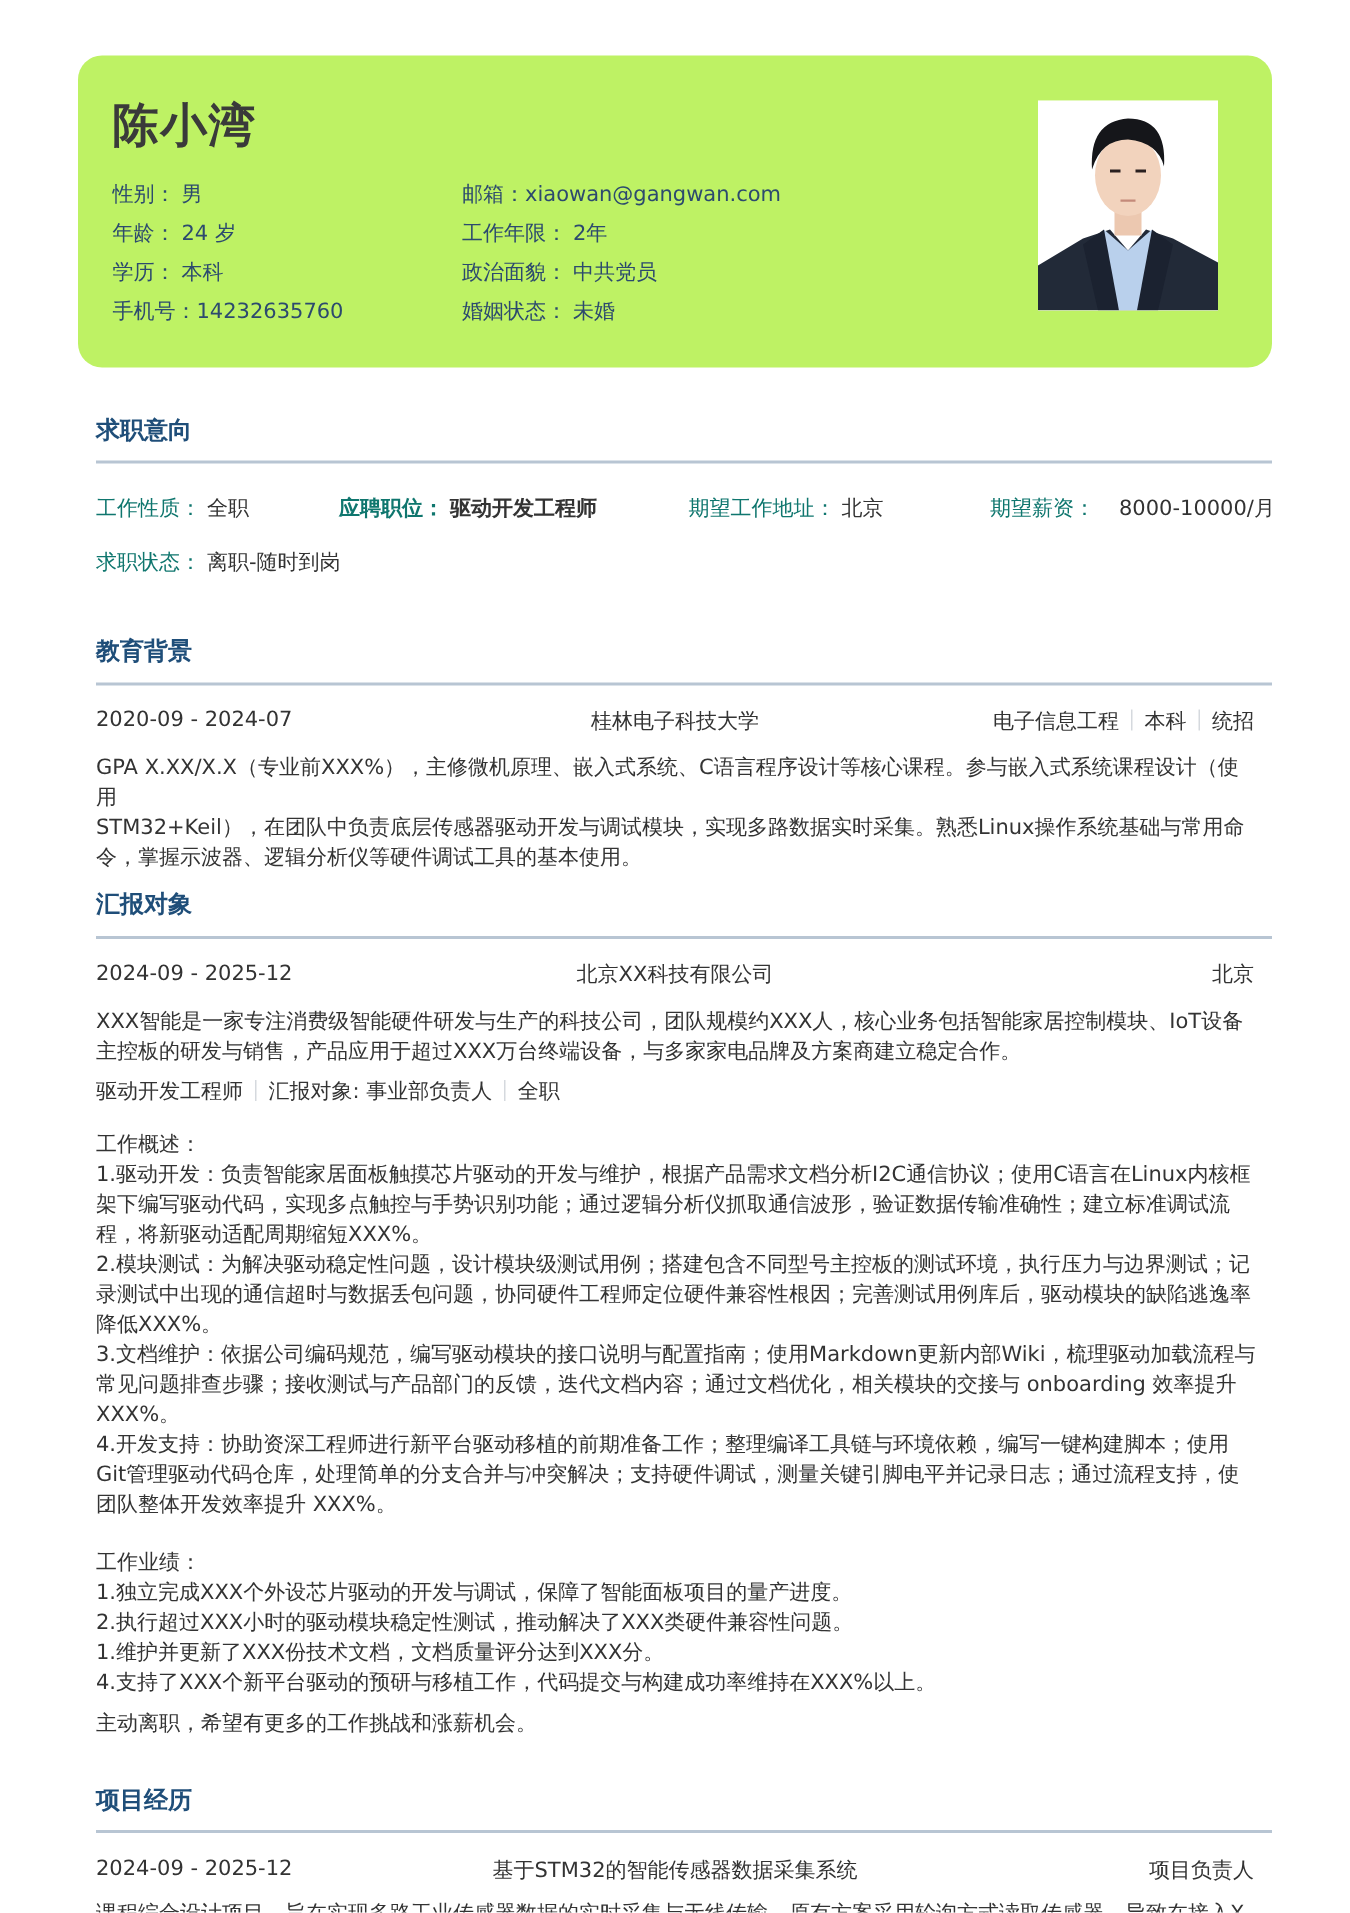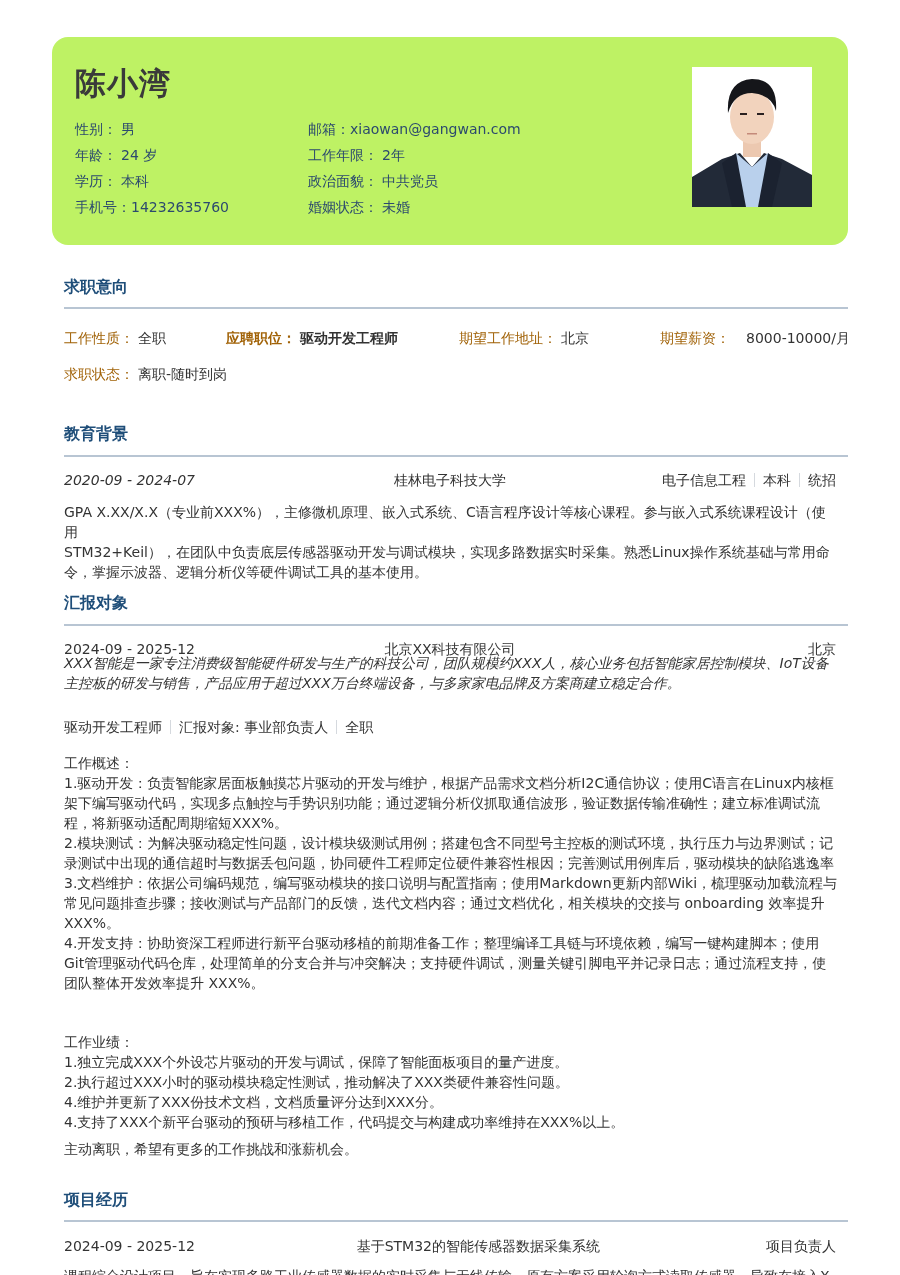--- a/index.html
+++ b/index.html
@@ -15,21 +15,21 @@
   .info-row .lbl { color: #2c4a6e; }
   .info-row .val { color: #2c4a6e; margin-left: 4px; }
   .photo {
     position: absolute; left: 640px; top: 30px; width: 120px; height: 140px; background: #ffffff; overflow: hidden;
   }
 
   .section-title { position: absolute; left: 64px; font-size: 16px; font-weight: bold; color: #1f4e79; }
   .divider { position: absolute; left: 64px; width: 784px; height: 2px; background: #b8c5d3; }
 
   .line { position: absolute; font-size: 14px; color: #333333; white-space: nowrap; }
-  .line .lbl { color: #a16207; margin-top: 28px; }
+  .line .lbl { color: #0f766e; margin-top: 28px; }
   .para { position: absolute; left: 64px; width: 774px; font-size: 14px; line-height: 20px; color: #333333; }
   .sep { display: inline-block; width: 1px; height: 14px; background: #d5d9de; margin: 0 8px; vertical-align: -2px; }
   .right { text-align: right; }
   .center { text-align: center; }
 </style>
 </head>
 <body>
 
 <div class="header-card">
   <div class="name">陈小湾</div>
@@ -100,73 +100,74 @@
 <div class="line" style="left:660px;top:330px;">
   <span class="lbl">期望薪资：</span><span style="margin-left:16px">8000-10000/月</span>
 </div>
 <div class="line" style="left:64px;top:366px;">
   <span class="lbl">求职状态：</span><span style="margin-left:4px">离职-随时到岗</span>
 </div>
 
 <div class="section-title" style="top:424px;">教育背景</div>
 <div class="divider" style="top:455px;"></div>
 
-<div class="line" style="left:64px;top:472px;font-style:italic;">2020-09 - 2024-07</div>
+<div class="line" style="left:64px;top:472px;">2020-09 - 2024-07</div>
 <div class="line center" style="left:300px;width:300px;top:472px;">桂林电子科技大学</div>
 <div class="line right" style="left:560px;width:276px;top:472px;">
   <span>电子信息工程</span><span class="sep"></span><span>本科</span><span class="sep"></span><span>统招</span>
 </div>
 
 <div class="para" style="top:502px;">
   <div>GPA X.XX/X.X（专业前XXX%），主修微机原理、嵌入式系统、C语言程序设计等核心课程。参与嵌入式系统课程设计（使用</div>
   <div>STM32+Keil），在团队中负责底层传感器驱动开发与调试模块，实现多路数据实时采集。熟悉Linux操作系统基础与常用命</div>
   <div>令，掌握示波器、逻辑分析仪等硬件调试工具的基本使用。</div>
 </div>
 
 <div class="section-title" style="top:593px;">汇报对象</div>
 <div class="divider" style="top:624px;"></div>
 
 <div class="line" style="left:64px;top:641px;">2024-09 - 2025-12</div>
 <div class="line center" style="left:300px;width:300px;top:641px;">北京XX科技有限公司</div>
 <div class="line right" style="left:700px;width:136px;top:641px;">北京</div>
 
-<div class="para" style="top:653px;font-style:italic;">
+<div class="para" style="top:671px;">
   <div>XXX智能是一家专注消费级智能硬件研发与生产的科技公司，团队规模约XXX人，核心业务包括智能家居控制模块、IoT设备</div>
   <div>主控板的研发与销售，产品应用于超过XXX万台终端设备，与多家家电品牌及方案商建立稳定合作。</div>
 </div>
 
 <div class="line" style="left:64px;top:719px;">
   <span>驱动开发工程师</span><span class="sep"></span><span>汇报对象: 事业部负责人</span><span class="sep"></span><span>全职</span>
 </div>
 
 <div class="para" style="top:753px;">
   <div>工作概述：</div>
   <div>1.驱动开发：负责智能家居面板触摸芯片驱动的开发与维护，根据产品需求文档分析I2C通信协议；使用C语言在Linux内核框</div>
   <div>架下编写驱动代码，实现多点触控与手势识别功能；通过逻辑分析仪抓取通信波形，验证数据传输准确性；建立标准调试流</div>
   <div>程，将新驱动适配周期缩短XXX%。</div>
   <div>2.模块测试：为解决驱动稳定性问题，设计模块级测试用例；搭建包含不同型号主控板的测试环境，执行压力与边界测试；记</div>
   <div>录测试中出现的通信超时与数据丢包问题，协同硬件工程师定位硬件兼容性根因；完善测试用例库后，驱动模块的缺陷逃逸率</div>
+  <div>降低XXX%。</div>
   <div>3.文档维护：依据公司编码规范，编写驱动模块的接口说明与配置指南；使用Markdown更新内部Wiki，梳理驱动加载流程与</div>
   <div>常见问题排查步骤；接收测试与产品部门的反馈，迭代文档内容；通过文档优化，相关模块的交接与 onboarding 效率提升</div>
   <div>XXX%。</div>
   <div>4.开发支持：协助资深工程师进行新平台驱动移植的前期准备工作；整理编译工具链与环境依赖，编写一键构建脚本；使用</div>
   <div>Git管理驱动代码仓库，处理简单的分支合并与冲突解决；支持硬件调试，测量关键引脚电平并记录日志；通过流程支持，使</div>
   <div>团队整体开发效率提升 XXX%。</div>
 </div>
 
 <div class="para" style="top:1032px;">
   <div>工作业绩：</div>
   <div>1.独立完成XXX个外设芯片驱动的开发与调试，保障了智能面板项目的量产进度。</div>
   <div>2.执行超过XXX小时的驱动模块稳定性测试，推动解决了XXX类硬件兼容性问题。</div>
-  <div>4.维护并更新了XXX份技术文档，文档质量评分达到XXX分。</div>
+  <div>1.维护并更新了XXX份技术文档，文档质量评分达到XXX分。</div>
   <div>4.支持了XXX个新平台驱动的预研与移植工作，代码提交与构建成功率维持在XXX%以上。</div>
 </div>
 
 <div class="para" style="top:1139px;">主动离职，希望有更多的工作挑战和涨薪机会。</div>
 
 <div class="section-title" style="top:1190px;">项目经历</div>
 <div class="divider" style="top:1220px;"></div>
 
 <div class="line" style="left:64px;top:1238px;">2024-09 - 2025-12</div>
-<div class="line center" style="left:300px;width:300px;top:1238px;text-align:right;">基于STM32的智能传感器数据采集系统</div>
+<div class="line center" style="left:300px;width:300px;top:1238px;">基于STM32的智能传感器数据采集系统</div>
 <div class="line right" style="left:700px;width:136px;top:1238px;text-align:right;">项目负责人</div>
 
 <div class="para" style="top:1266px;white-space:nowrap;overflow:hidden;">课程综合设计项目，旨在实现多路工业传感器数据的实时采集与无线传输。原有方案采用轮询方式读取传感器，导致在接入X</div>
 
 </body></html>

